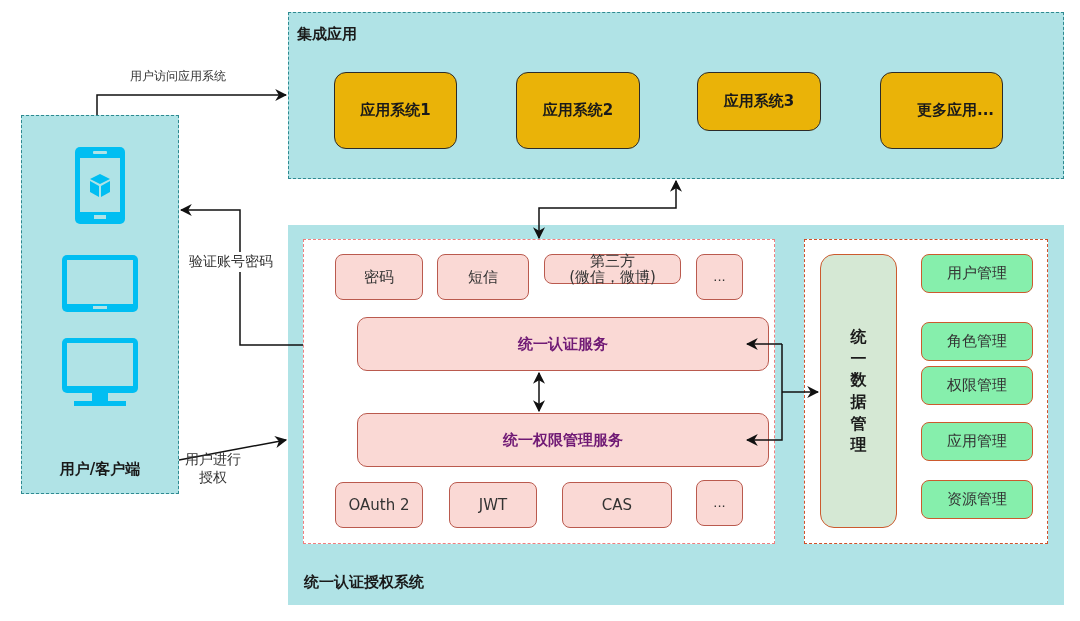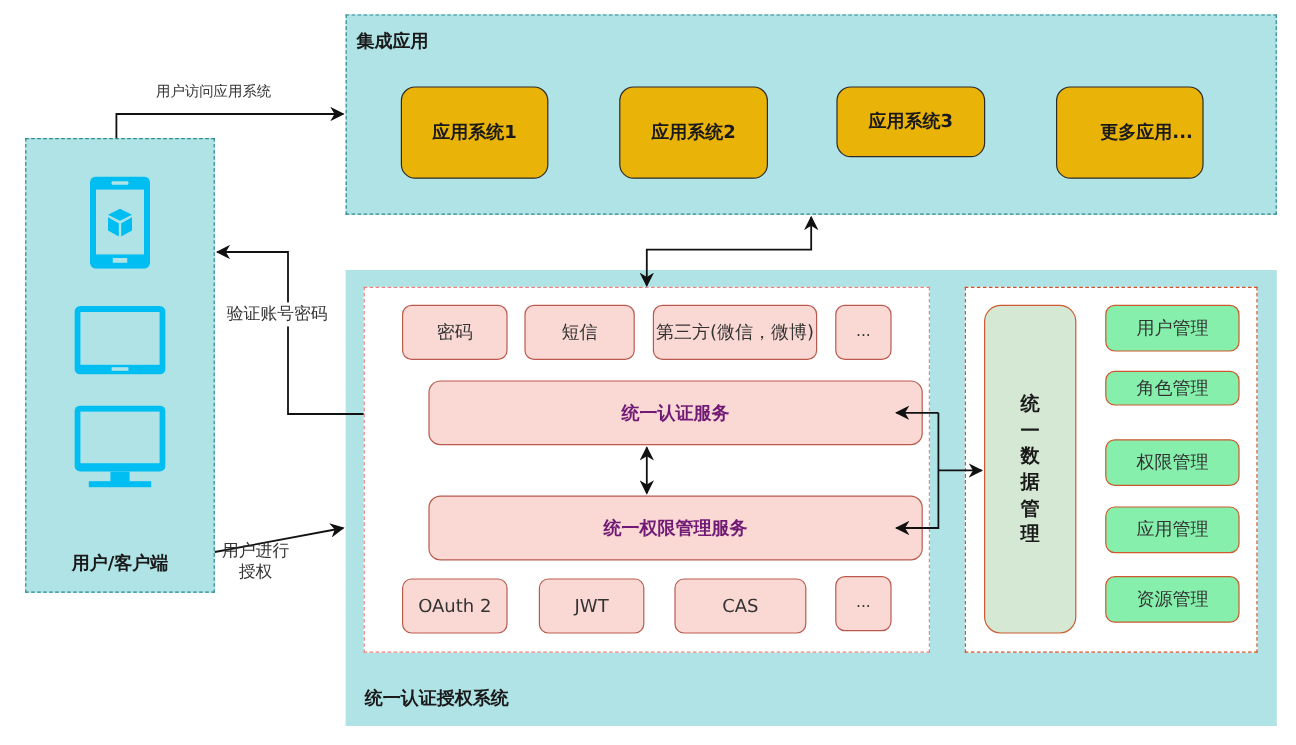--- a/index.html
+++ b/index.html
@@ -77,21 +77,21 @@
 </div>
 
 <div class="abs teal-solid" style="left:288px; top:225px; width:776px; height:380px;">
   <div class="abs group-title" style="left:16px; top:348px;">统一认证授权系统</div>
 </div>
 
 <div class="abs white-red-dashed" style="left:303px; top:239px; width:472px; height:305px;"></div>
 
 <div class="abs pink-box" style="left:335px; top:254px; width:88px; height:46px;">密码</div>
 <div class="abs pink-box" style="left:437px; top:254px; width:92px; height:46px;">短信</div>
-<div class="abs pink-box" style="left:544px; top:254px; width:137px; height:46px; flex-direction:row;">
+<div class="abs pink-box" style="left:544px; top:254px; width:137px; height:30px; flex-direction:column;">
   <span>第三方</span>
   <span>(微信，微博)</span>
 </div>
 <div class="abs pink-box" style="left:696px; top:254px; width:47px; height:46px; font-size:13px;">...</div>
 
 <div class="abs pink-box big" style="left:333px; top:317px; width:412px; height:54px;">统一认证服务</div>
 
 <div class="abs pink-box big" style="left:333px; top:413px; width:412px; height:54px;">统一权限管理服务</div>
 
 <div class="abs pink-box" style="left:335px; top:482px; width:88px; height:46px;">OAuth 2</div>
@@ -106,21 +106,21 @@
     <span>统</span>
     <span>一</span>
     <span>数</span>
     <span>据</span>
     <span>管</span>
     <span>理</span>
   </div>
 </div>
 
 <div class="abs green-box" style="left:921px; top:254px; width:112px; height:39px;">用户管理</div>
-<div class="abs green-box" style="left:921px; top:309px; width:112px; height:29px;">角色管理</div>
+<div class="abs green-box" style="left:921px; top:322px; width:112px; height:39px;">角色管理</div>
 <div class="abs green-box" style="left:921px; top:366px; width:112px; height:39px;">权限管理</div>
 <div class="abs green-box" style="left:921px; top:422px; width:112px; height:39px;">应用管理</div>
 <div class="abs green-box" style="left:921px; top:480px; width:112px; height:39px;">资源管理</div>
 
 <svg class="lines" width="1080" height="621" viewBox="0 0 1080 621">
   <defs>
     <marker id="arrow" viewBox="0 0 10 10" refX="9" refY="5" markerWidth="8" markerHeight="8" orient="auto-start-reverse">
       <path d="M0,0 L10,5 L0,10 L3,5 z" fill="#111"></path>
     </marker>
   </defs>

